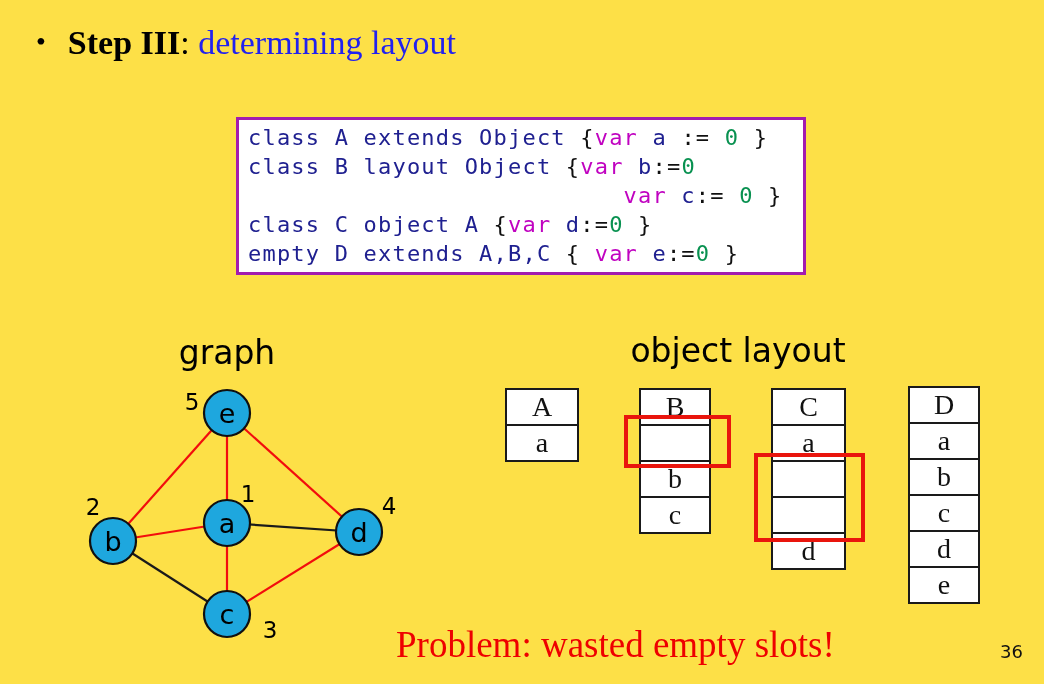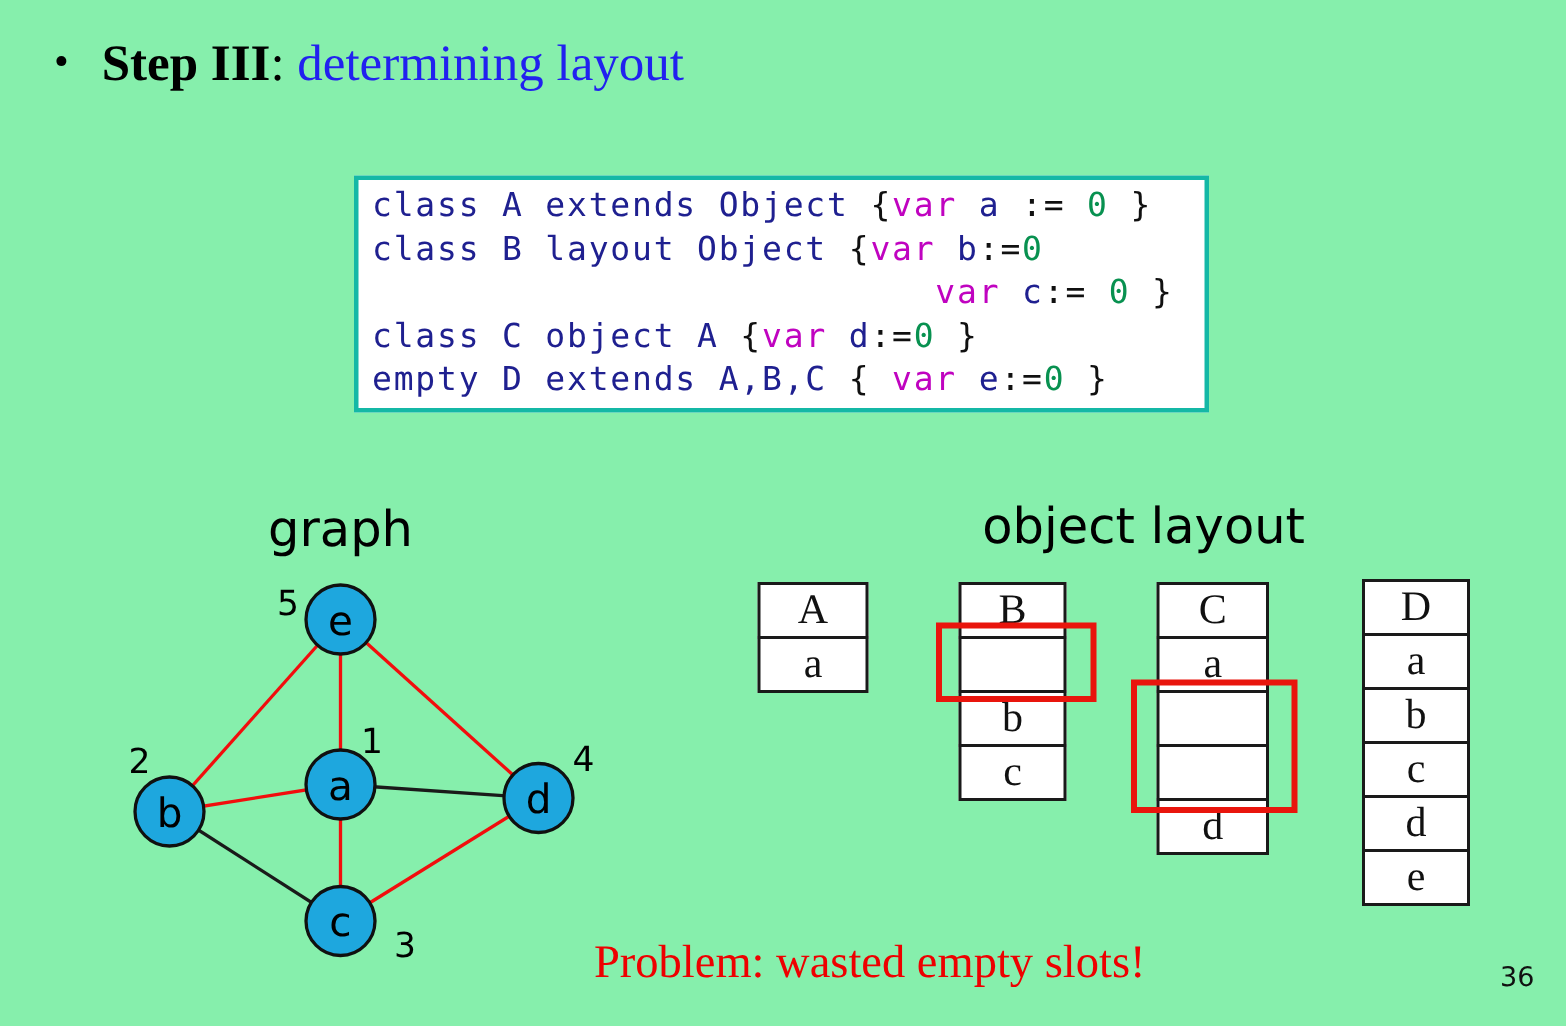--- a/index.html
+++ b/index.html
@@ -1,74 +1,74 @@
 <!DOCTYPE html>
 <html><head>
 <meta charset="utf-8">
 <style>
   html,body{margin:0;padding:0;background:#888;}
   .slide{
-    position:relative; width:1044px; height:684px; background:#86efac;
+    position:relative; width:1044px; height:684px; background:#fde047;
     overflow:hidden; font-family:"Liberation Sans",sans-serif;
   }
   
   .title{
     position:absolute; left:36px; top:24px;
     font-family:"Liberation Serif",serif; font-size:34px; color:#000;
     white-space:nowrap;
   }
   .title .bullet{font-size:28px; margin-right:22px; vertical-align:3px;}
   .t-bold{font-weight:bold;}
   .t-blue{color:#2121ef;}
   
   .codebox{
     position:absolute; left:236px; top:117px; width:570px; height:158px;
-    border:3px solid #14b8a6; box-sizing:border-box; background:#fff;
+    border:3px solid #a21caf; box-sizing:border-box; background:#fff;
     padding:3px 3px 0 9px;
   }
   .code-line{
     font-family:"DejaVu Sans Mono",monospace; font-size:22px; line-height:29px;
     white-space:pre; letter-spacing:1.2px;
   }
   .tk-navy{color:#1f2090;}
   .tk-blk{color:#101010;}
   .tk-kw{color:#c003c0;}
   .tk-num{color:#089150;}
   
   .graph-svg{position:absolute; left:55px; top:330px;}
   .g-title{font-family:"DejaVu Sans",sans-serif; font-size:33px; fill:#000;}
   .g-num{font-family:"DejaVu Sans",sans-serif; font-size:23px; fill:#000;}
   .g-label{font-family:"DejaVu Sans",sans-serif; font-size:27px; fill:#000;}
   .edge-red{stroke:#f20d0d; stroke-width:2.2;}
   .edge-black{stroke:#1a1a1a; stroke-width:2.2;}
   .gnode{fill:#1ea7de; stroke:#101010; stroke-width:2.2;}
   
   .ol-title{
-    position:absolute; left:606px; top:331px; width:264px; text-align:right;
+    position:absolute; left:606px; top:331px; width:264px; text-align:center;
     font-family:"DejaVu Sans",sans-serif; font-size:33px; color:#000;
     white-space:nowrap;
   }
   .memtable{position:absolute;}
   .cell{
     box-sizing:border-box; border:2px solid #1a1a1a; margin-top:-2px;
     height:38px; line-height:33px; text-align:center; background:#fff;
     font-family:"Liberation Serif",serif; font-size:28px; color:#111;
   }
   .cell:first-child{margin-top:0;}
   #table-a{left:505px; top:388px; width:74px;}
   #table-b{left:639px; top:388px; width:72px;}
   #table-c{left:771px; top:388px; width:75px;}
   #table-d{left:908px; top:386px; width:72px;}
   .red-rect{position:absolute; border:4px solid #e9150d; z-index:5; background:transparent;}
   #rect-b{left:624px; top:415px; width:99px; height:45px;}
   #rect-c{left:754px; top:453px; width:103px; height:81px;}
   
   .problem{
     position:absolute; left:396px; top:623px;
-    font-family:"Liberation Serif",serif; font-size:31px; color:#ee0000;
+    font-family:"Liberation Serif",serif; font-size:37px; color:#ee0000;
     white-space:nowrap;
   }
   .pagenum{
     position:absolute; left:1000px; top:641px;
     font-family:"DejaVu Sans",sans-serif; font-size:18px; color:#111;
   }
 </style>
 </head>
 <body>
 

